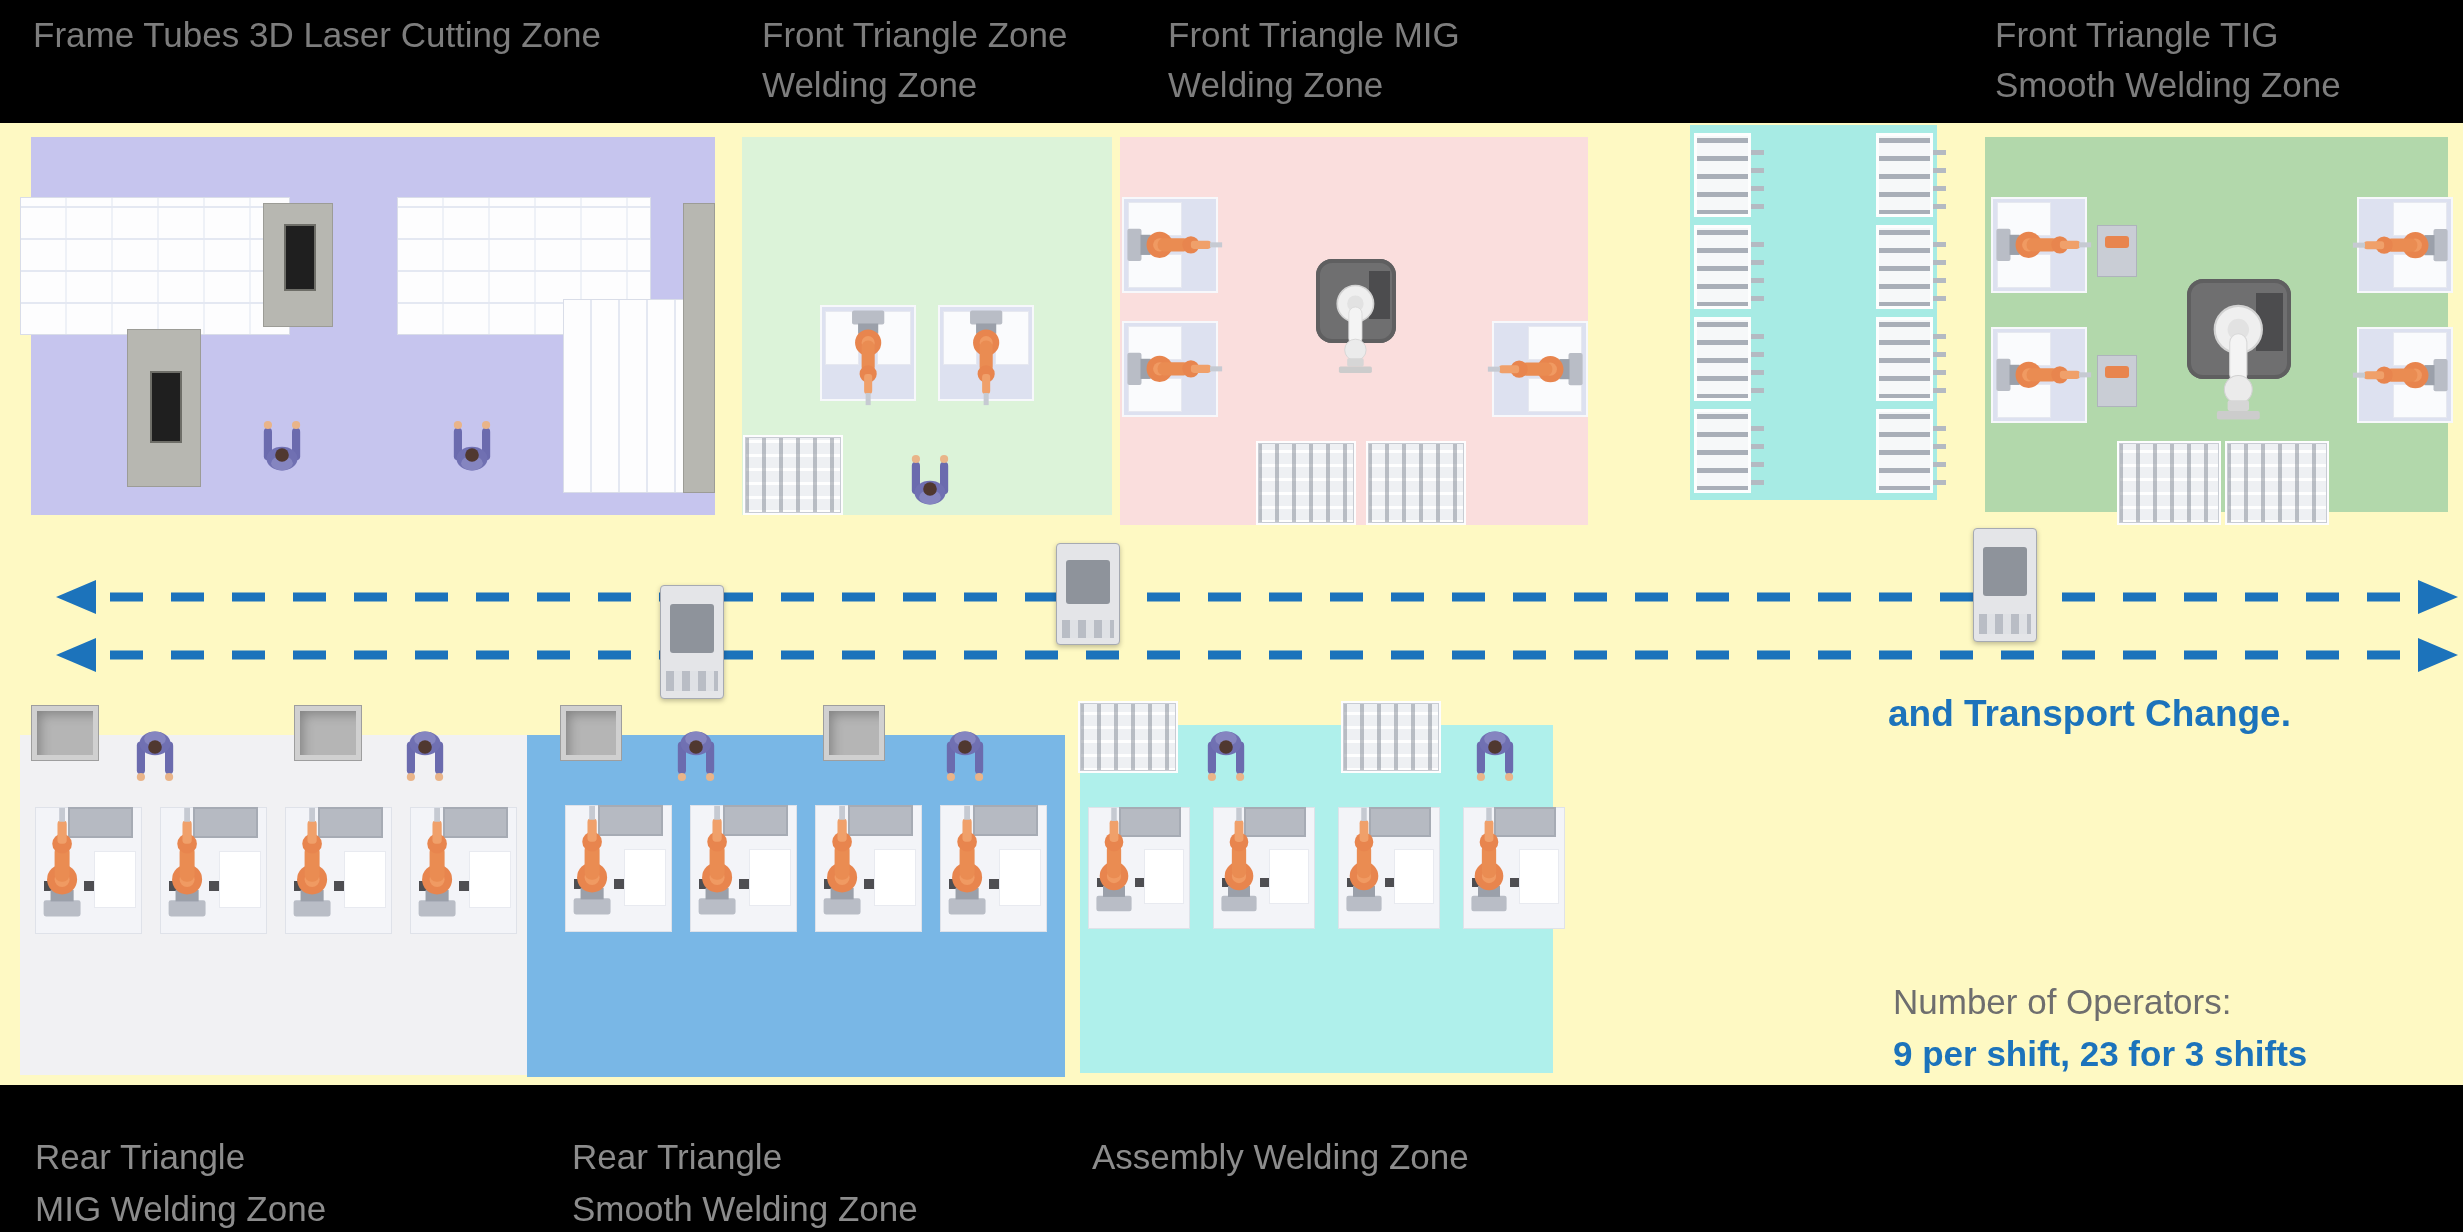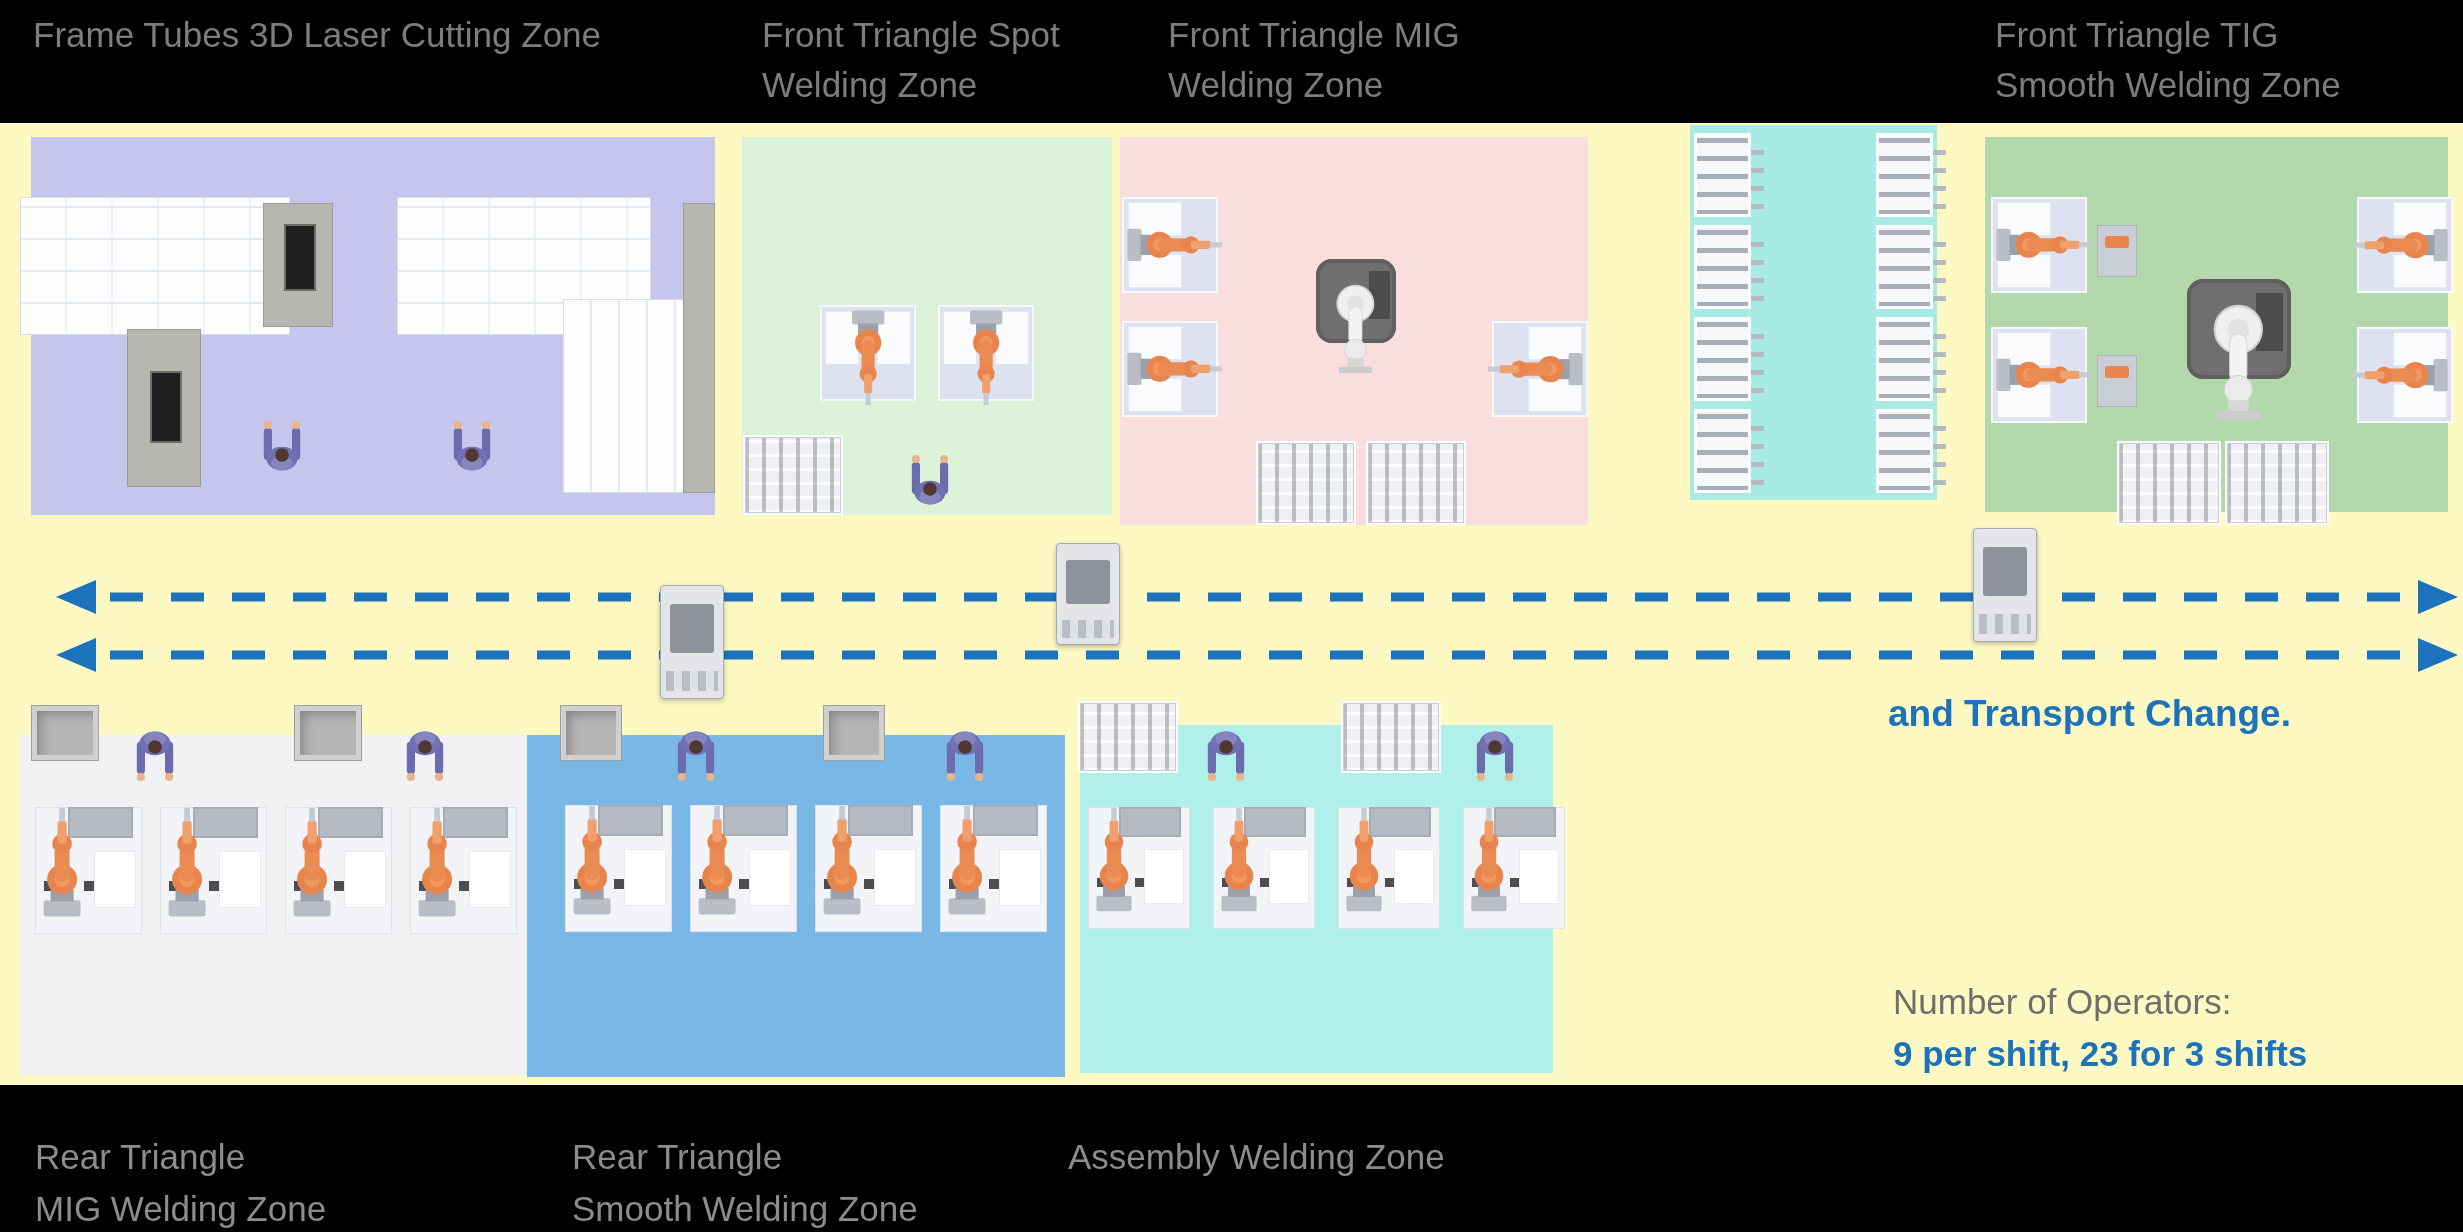--- a/index.html
+++ b/index.html
@@ -123,21 +123,21 @@
         <circle cx="25" cy="22" r="7.5" fill="#503830"></circle>
       </symbol>
     </defs>
   </svg>
 
   <div class="bar header">
     <div class="hlabel" style="left:33px">
       <div>Frame Tubes 3D Laser Cutting Zone</div>
     </div>
     <div class="hlabel" style="left:762px">
-      <div>Front Triangle Spot</div>
+      <div>Front Triangle Zone</div>
       <div>Welding Zone</div>
     </div>
     <div class="hlabel" style="left:1168px">
       <div>Front Triangle MIG</div>
       <div>Welding Zone</div>
     </div>
     <div class="hlabel" style="left:1995px">
       <div>Front Triangle TIG</div>
       <div>Smooth Welding Zone</div>
     </div>
@@ -408,18 +408,18 @@
 
   <div class="bar footer">
     <div class="flabel" style="left:35px">
       <div>Rear Triangle</div>
       <div>MIG Welding Zone</div>
     </div>
     <div class="flabel" style="left:572px">
       <div>Rear Triangle</div>
       <div>Smooth Welding Zone</div>
     </div>
-    <div class="flabel" style="left:1068px">
+    <div class="flabel" style="left:1092px">
       <div>Assembly Welding Zone</div>
     </div>
   </div>
 
 </div>
 
 </body></html>

